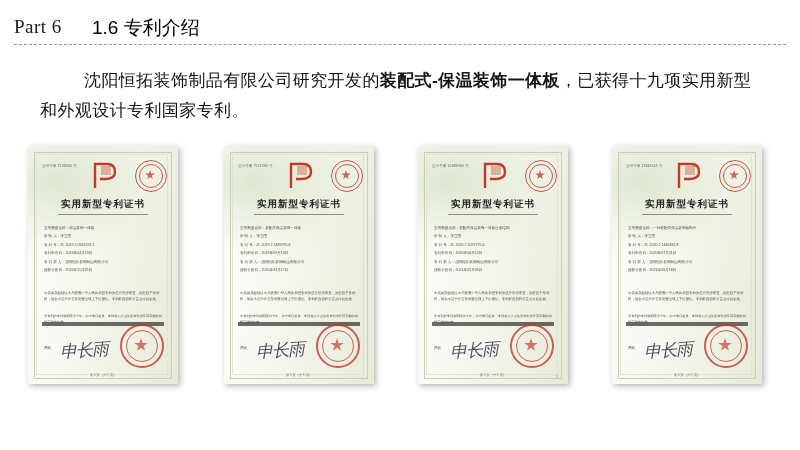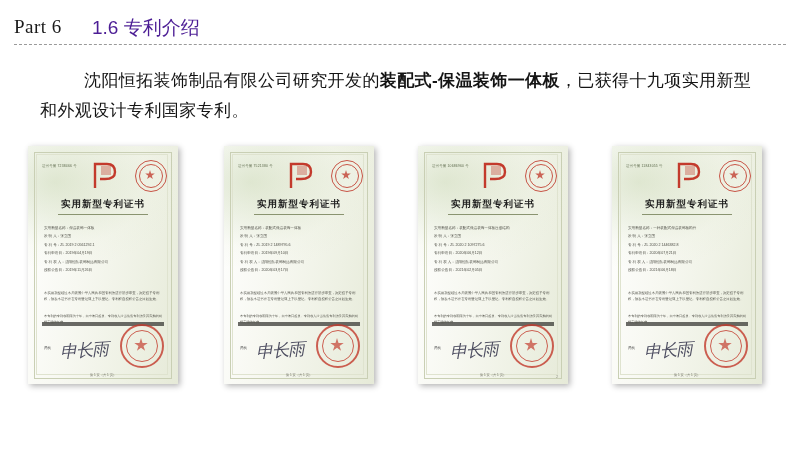--- a/index.html
+++ b/index.html
@@ -30,21 +30,21 @@
     font-size: 19px;
     color: #1a1a1a;
     letter-spacing: 0.5px;
     font-family: "Liberation Serif", serif;
   }
   .header-title {
     position: absolute;
     left: 92px;
     top: 15px;
     font-size: 19px;
-    color: #4c1d95;
+    color: #000000;
     font-family: "Liberation Sans", sans-serif;
   }
   .header-rule {
     position: absolute;
     left: 14px;
     top: 44px;
     width: 772px;
     height: 0;
     border-top: 1px dashed #9a9a9a;
   }

